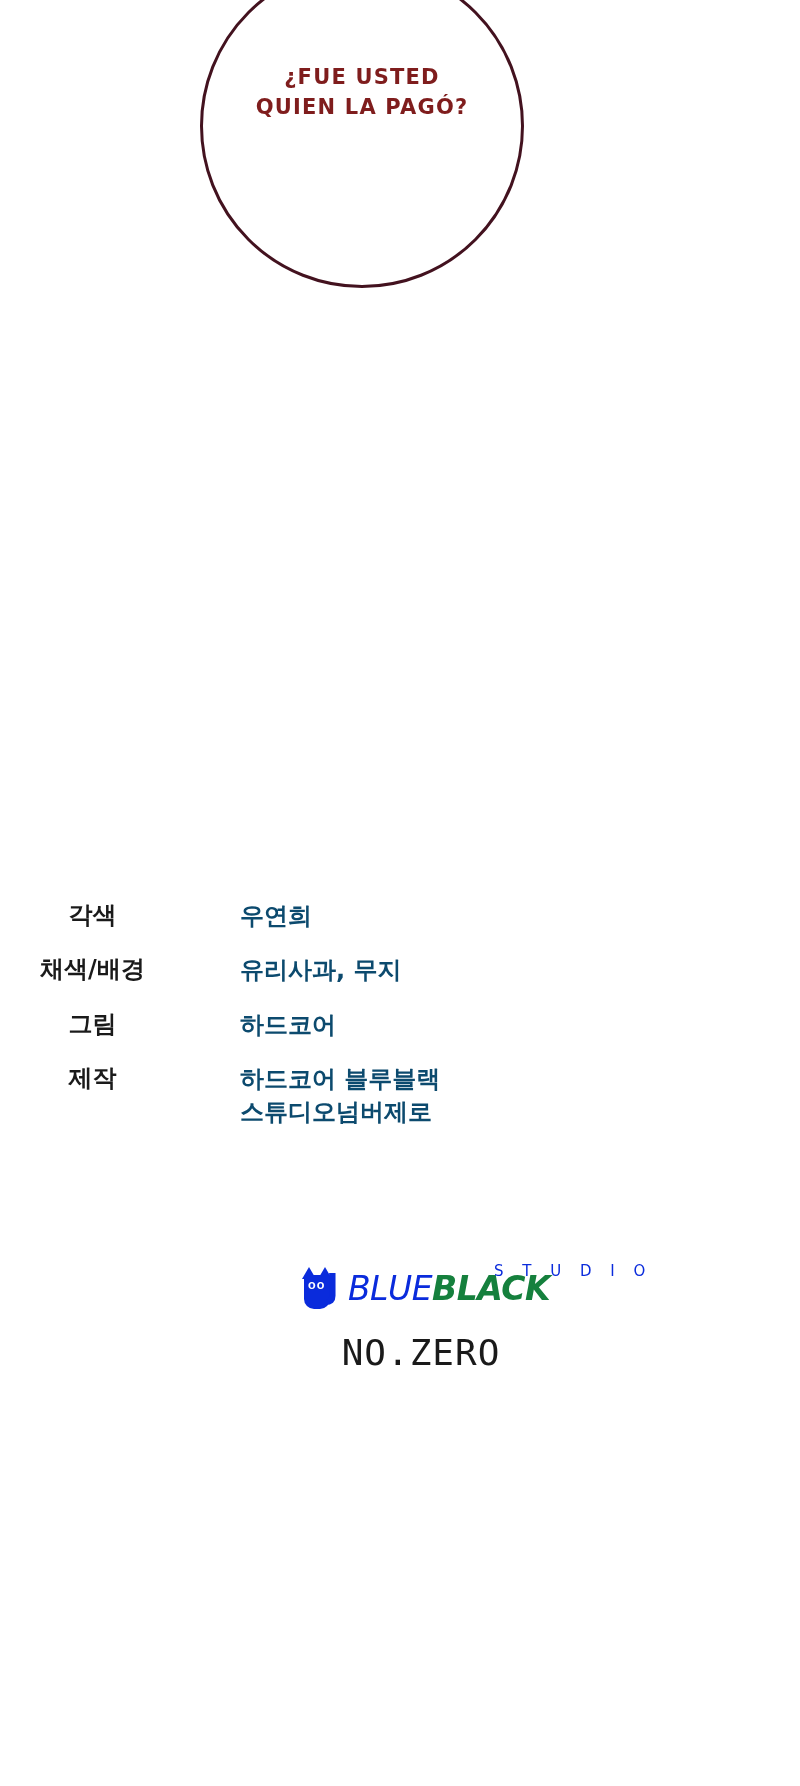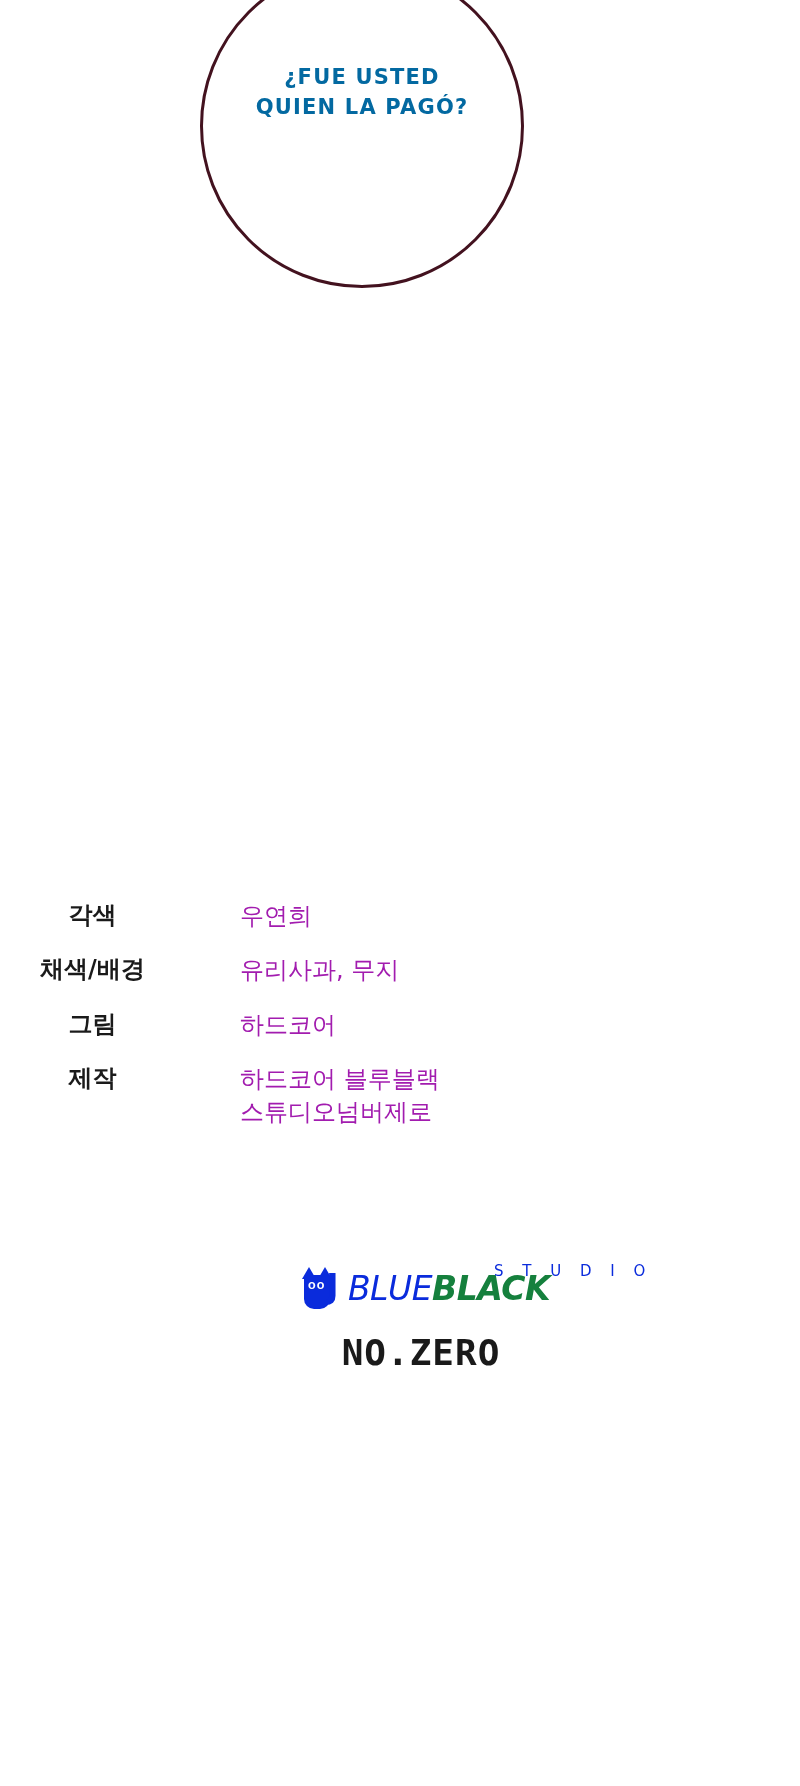--- a/index.html
+++ b/index.html
@@ -30,21 +30,21 @@
     border-radius: 50%;
     background: #ffffff;
     box-sizing: border-box;
   }
   .bubble-text {
     position: absolute;
     left: 0;
     right: 0;
     top: 98px;
     text-align: center;
-    color: #0369a1;
+    color: #7f1d1d;
     font-family: "DejaVu Sans", sans-serif;
     font-weight: 700;
     font-size: 21px;
     letter-spacing: 1.2px;
     line-height: 1.45;
     white-space: pre-line;
   }
 
   
   .credits {
@@ -64,23 +64,23 @@
     padding-right: 0;
     font-family: "DejaVu Sans", sans-serif;
     font-weight: 700;
     font-size: 24px;
     color: #1a1a1a;
     line-height: 1.25;
   }
   .credit-value {
     margin-left: 55px;
     font-family: "DejaVu Sans", sans-serif;
-    font-weight: 400;
+    font-weight: 700;
     font-size: 24px;
-    color: #a21caf;
+    color: #0c4a6e;
     line-height: 1.35;
     white-space: pre-line;
   }
 
   
   .logos {
     position: absolute;
     left: 0;
     top: 1260px;
     width: 800px;
@@ -163,21 +163,21 @@
     color: #15803d;
     letter-spacing: -0.5px;
     font-style: italic;
   }
   .logo-nozero {
     text-align: center;
     padding-left: 42px;
     margin-top: 16px;
     font-family: "DejaVu Sans Mono", monospace;
     font-size: 36px;
-    font-weight: 700;
+    font-weight: 400;
     color: #1a1a1a;
     letter-spacing: 1px;
   }
 </style>
 </head>
 <body>
 
 <div class="bubble-wrap">
   <div class="bubble-circle"></div>
   <div class="bubble-text">¿FUE USTED

